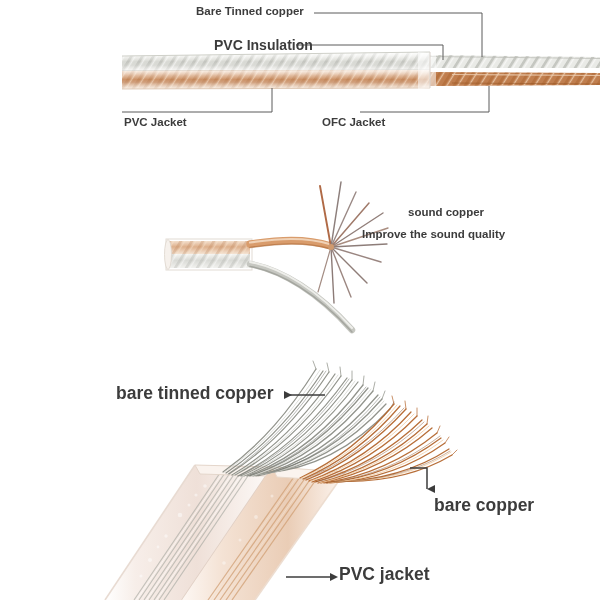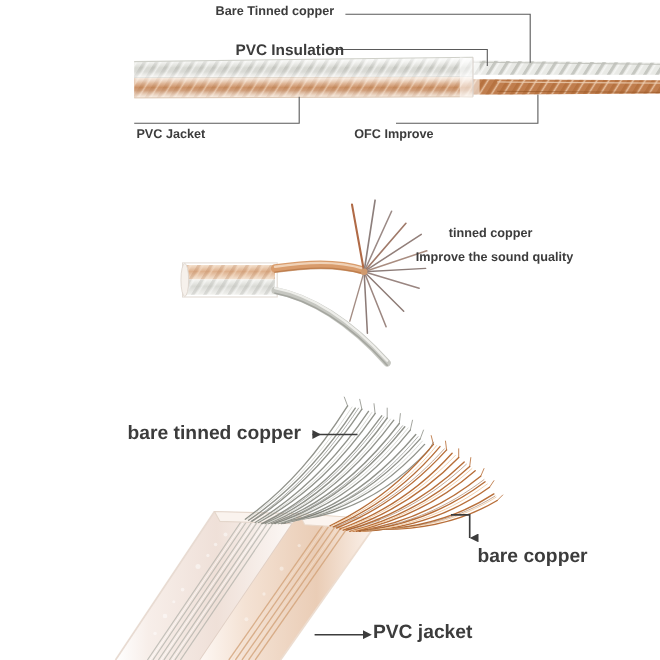--- a/index.html
+++ b/index.html
@@ -20,21 +20,21 @@
     white-space:nowrap;
     line-height:1;
   }
   
   .lbl-bare-tinned{left:196px;top:6px;font-size:11.5px;}
   .lbl-pvc-insul{left:214px;top:38px;font-size:14px;}
   .lbl-pvc-jacket-top{left:124px;top:117px;font-size:11.5px;}
   .lbl-ofc{left:322px;top:117px;font-size:11.5px;}
   
   .lbl-strand{left:408px;top:207px;font-size:11.5px;}
-  .lbl-improve{left:378px;top:229px;font-size:11.5px;}
+  .lbl-improve{left:362px;top:229px;font-size:11.5px;}
   
   .lbl-bare-tinned-b{left:116px;top:385px;font-size:17.5px;}
   .lbl-bare-copper-b{left:396px;top:497px;font-size:17.5px;margin-left:38px;}
   .lbl-pvc-jacket-b{left:339px;top:566px;font-size:17.5px;}
 </style>
 </head>
 <body>
 
 <div id="page">
 
@@ -112,21 +112,21 @@
       <path d="M314,13 L482,13 L482,57"></path>
       <path d="M296,45 L443,45 L443,60"></path>
       <path d="M272,88 L272,112 L122,112"></path>
       <path d="M489,86 L489,112 L360,112"></path>
     </g>
   </svg>
 
   <div class="lbl lbl-bare-tinned">Bare Tinned copper</div>
   <div class="lbl lbl-pvc-insul">PVC Insulation</div>
   <div class="lbl lbl-pvc-jacket-top">PVC Jacket</div>
-  <div class="lbl lbl-ofc">OFC Improve</div>
+  <div class="lbl lbl-ofc">OFC Jacket</div>
 
   <svg class="layer" viewBox="0 0 600 600" width="600" height="600">
     <defs>
       <linearGradient id="mTin" x1="0" y1="0" x2="0" y2="1">
         <stop offset="0%" stop-color="#f2f2ee"></stop>
         <stop offset="45%" stop-color="#cfd0ca"></stop>
         <stop offset="100%" stop-color="#eeeeea"></stop>
       </linearGradient>
       <linearGradient id="mCop" x1="0" y1="0" x2="0" y2="1">
         <stop offset="0%" stop-color="#f0d6bd"></stop>
@@ -167,21 +167,21 @@
       <path d="M331,247 L387,244" stroke="#8d7d79" stroke-width="1.3"></path>
       <path d="M331,247 L381,262" stroke="#9a8681" stroke-width="1.4"></path>
       <path d="M331,247 L367,283" stroke="#8f7d78" stroke-width="1.4"></path>
       <path d="M331,247 L351,297" stroke="#9c8781" stroke-width="1.4"></path>
       <path d="M331,247 L334,303" stroke="#8c7b77" stroke-width="1.4"></path>
       <path d="M331,247 L318,292" stroke="#a48d84" stroke-width="1.2"></path>
       <circle cx="331" cy="247" r="3" fill="#d09a6e"></circle>
     </g>
   </svg>
 
-  <div class="lbl lbl-strand">tinned copper</div>
+  <div class="lbl lbl-strand">sound copper</div>
   <div class="lbl lbl-improve">Improve the sound quality</div>
 
   <svg class="layer" viewBox="0 0 600 600" width="600" height="600">
     <defs>
       <linearGradient id="bJacketTop" x1="0" y1="0" x2="1" y2="0" gradientUnits="objectBoundingBox">
         <stop offset="0%" stop-color="#ffffff"></stop>
         <stop offset="18%" stop-color="#f7eee9"></stop>
         <stop offset="55%" stop-color="#efe0d8"></stop>
         <stop offset="100%" stop-color="#fdfaf8"></stop>
       </linearGradient>

